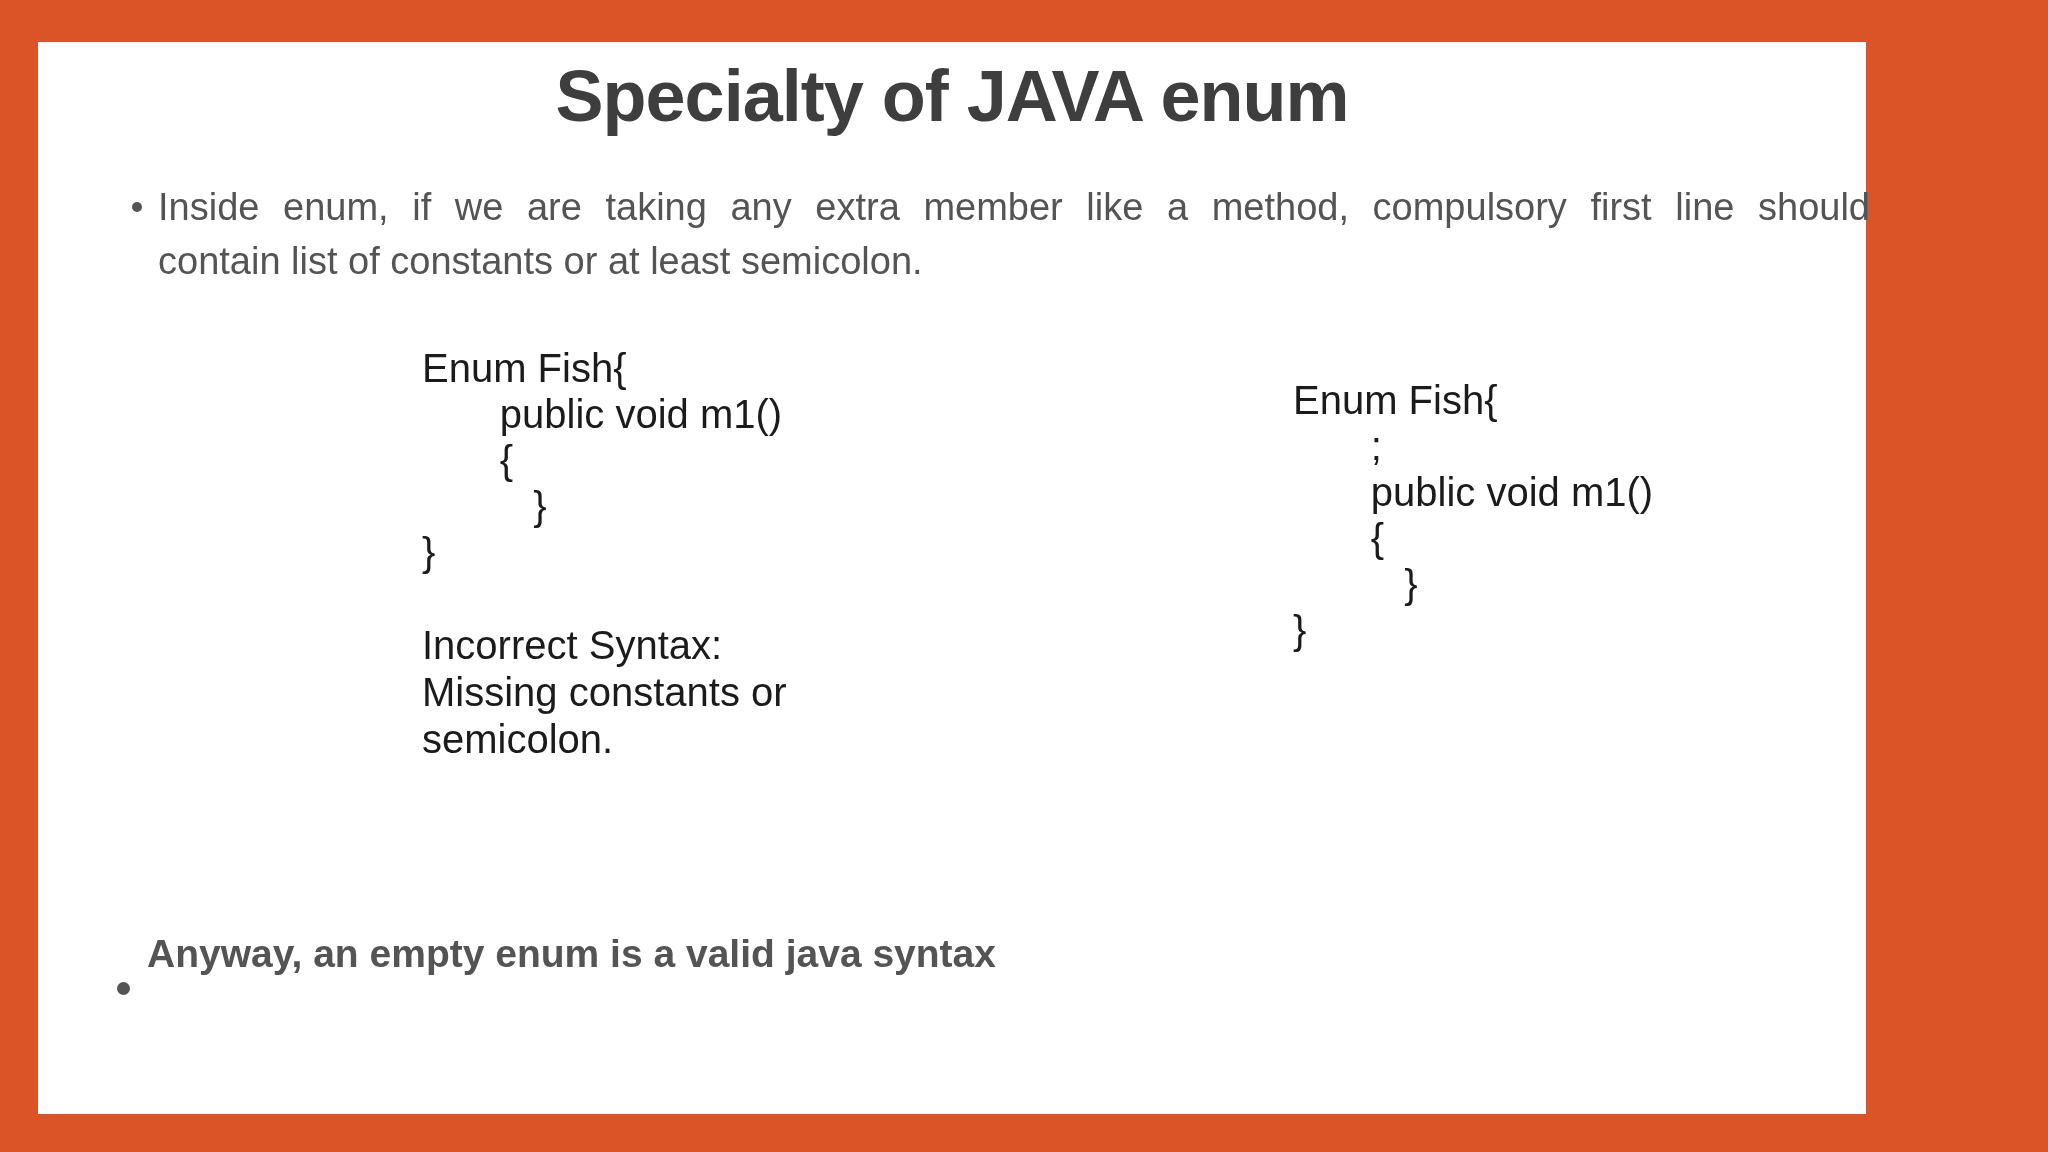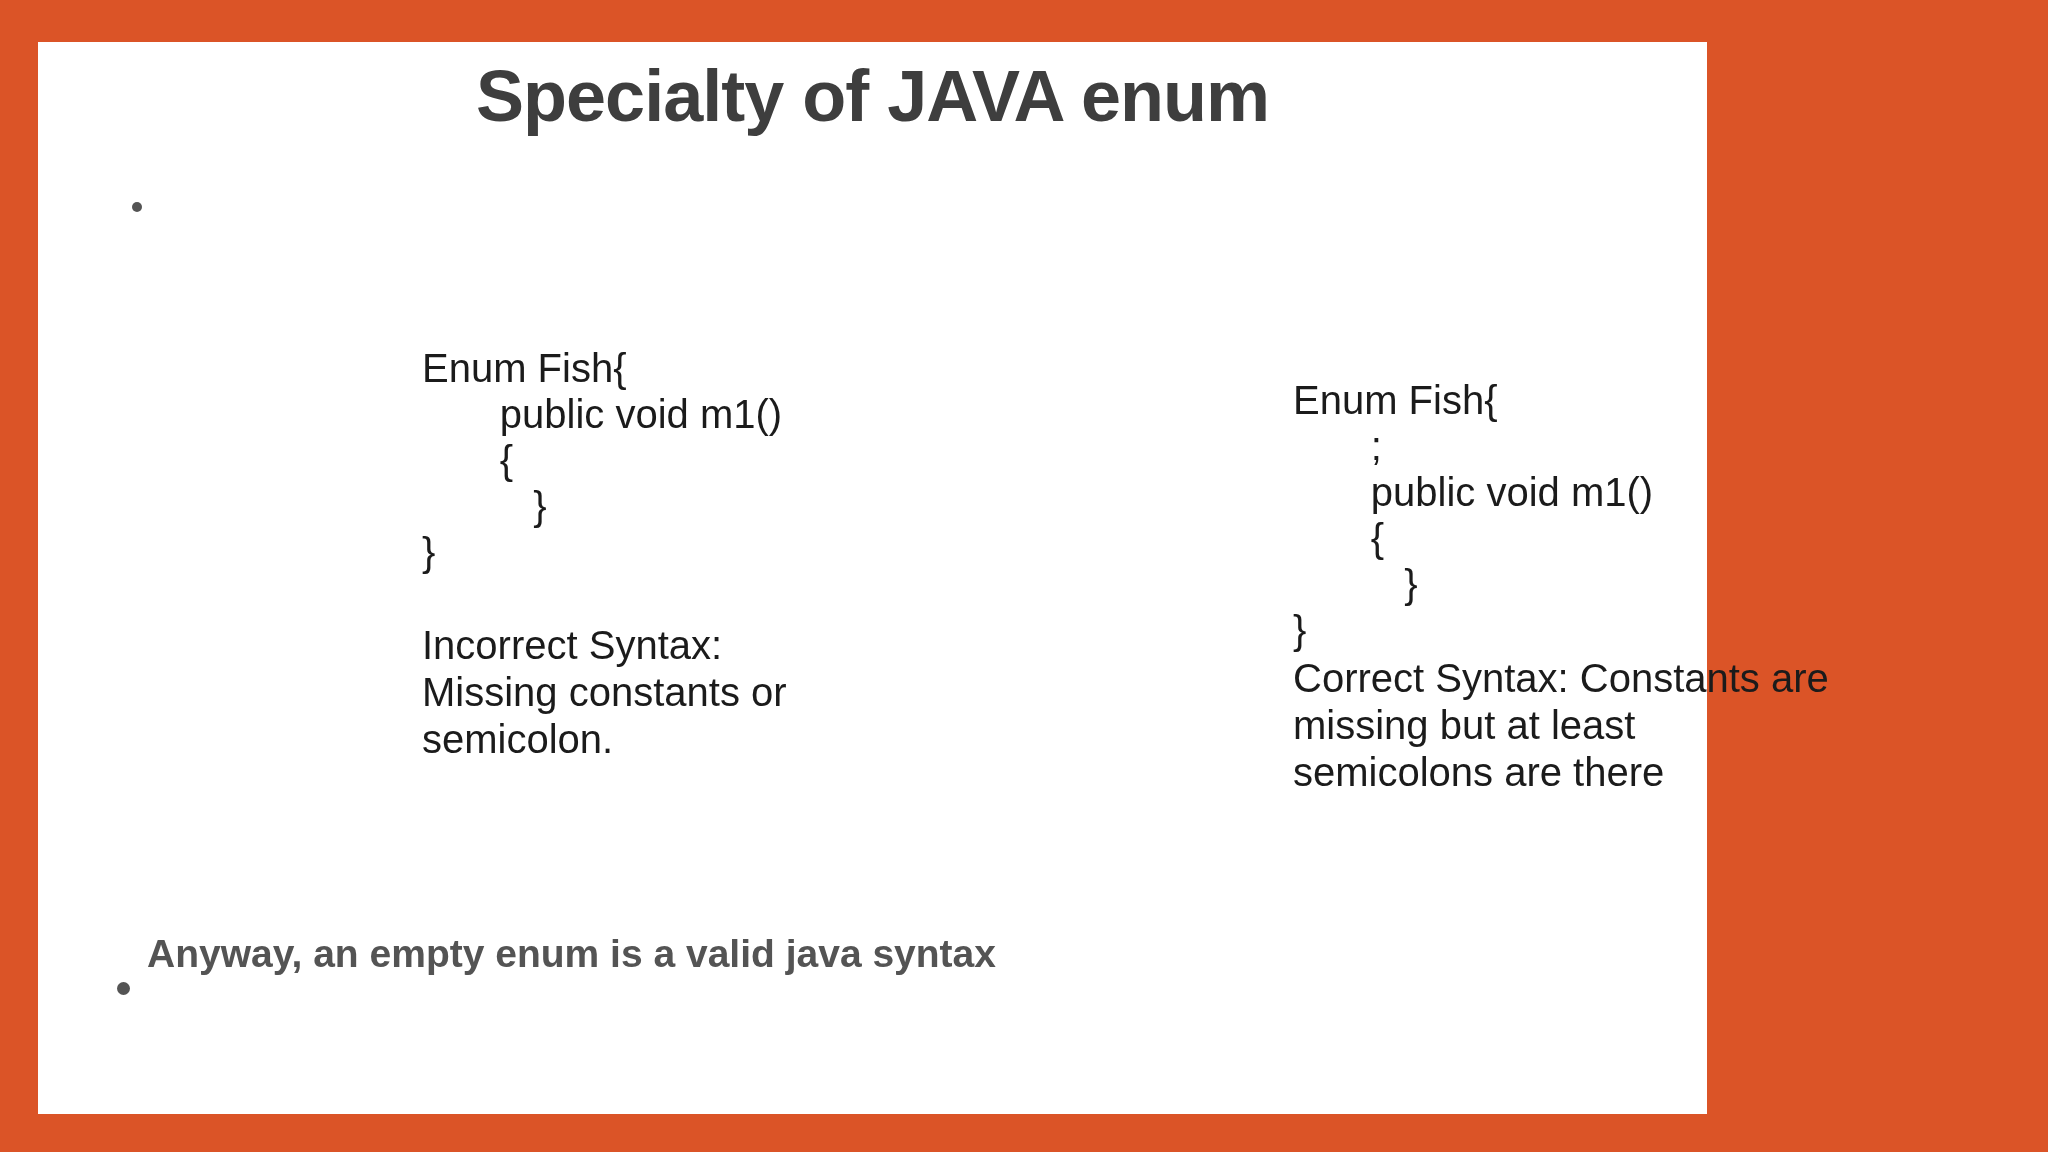--- a/index.html
+++ b/index.html
@@ -17,21 +17,21 @@
     position: absolute;
     left: 0; top: 0;
     width: 2048px;
     height: 1152px;
     background: var(--frame, #db5427);
   }
   .content {
     position: absolute;
     left: 38px;
     top: 42px;
-    width: 1669px;
+    width: 1828px;
     height: 1072px;
     background: var(--background, #ffffff);
   }
   .title {
     position: absolute;
     left: 0;
     right: 0;
     top: 14px;
     margin: 0;
     text-align: center;
@@ -93,37 +93,38 @@
 </style>
 </head>
 <body>
 
 <div class="slide">
   <div class="content">
 
     <h1 class="title">Specialty of JAVA enum</h1>
 
     <span class="dot dot1"></span>
+    <div class="bullet1">
+      <div class="line1">Inside enum, if we are taking any extra member like a method, compulsory first line should</div>
+      <div class="line2">contain list of constants or at least semicolon.</div>
+    </div>
 
     <pre class="code code-left">Enum Fish{
        public void m1()
        {
           }
 }</pre>
     <pre class="caption caption-left">Incorrect Syntax:
 Missing constants or
 semicolon.</pre>
 
     <pre class="code code-right">Enum Fish{
        ;
        public void m1()
        {
           }
 }</pre>
-    <pre class="caption caption-right">Correct Syntax: Constants are
-missing but at least
-semicolons are there</pre>
 
     <span class="dot dot2"></span>
     <div class="bullet2">Anyway, an empty enum is a valid java syntax</div>
 
   </div>
 </div>
 
 </body></html>

